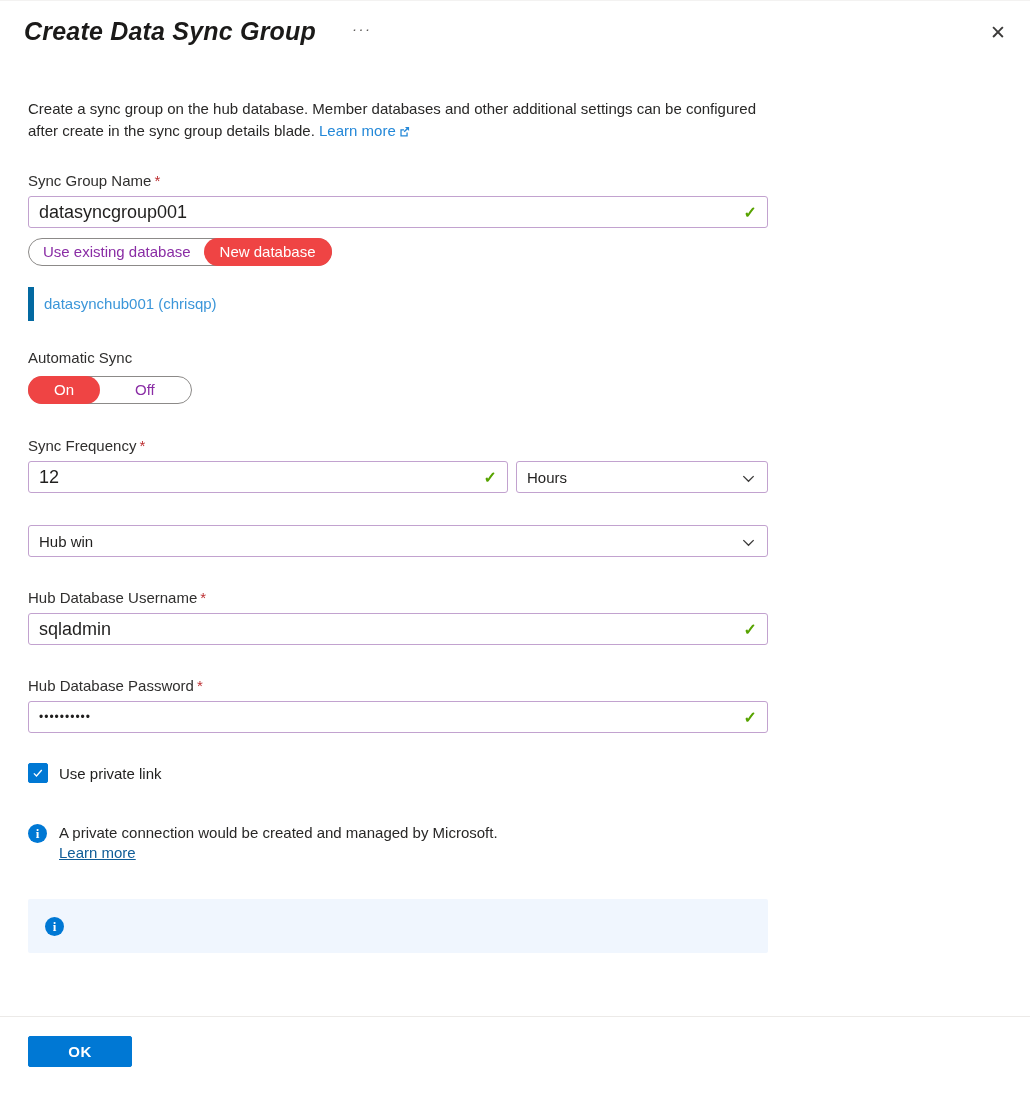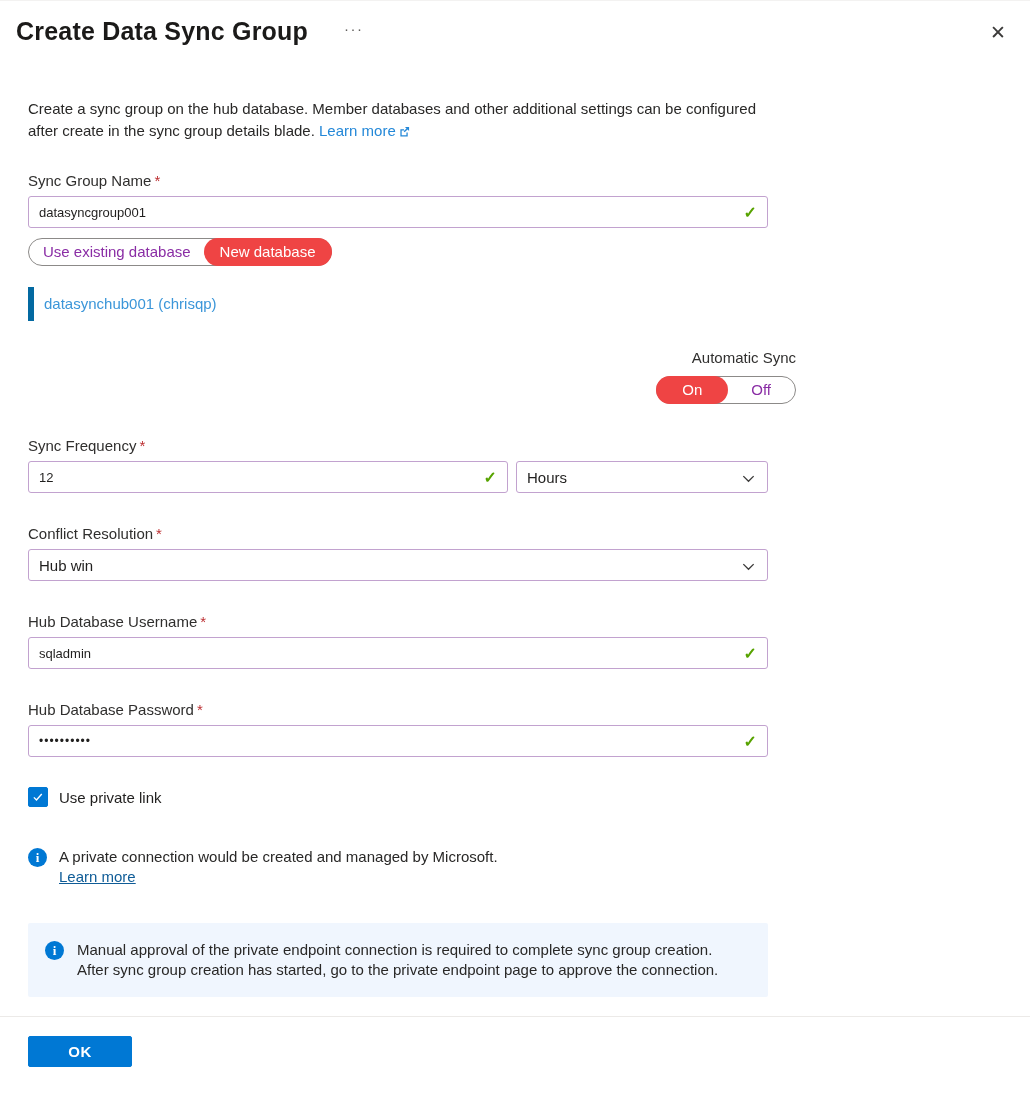--- a/index.html
+++ b/index.html
@@ -2,47 +2,47 @@
 <html><head>
 <meta charset="utf-8">
 <style>
   * { box-sizing: border-box; }
   html,body { margin:0; padding:0; background:#ffffff; }
   body { font-family:"Liberation Sans", sans-serif; color:#323130; }
 
   .blade { position:relative; width:1030px; height:1097px; background:#fff; overflow:hidden; border-top:1px solid #f3f2f1; }
 
   
-  .header { display:flex; align-items:flex-start; padding:13px 28px 0 16px; }
+  .header { display:flex; align-items:flex-start; padding:13px 28px 0 24px;font-style:italic; }
   .title { font-size:25px; font-weight:bold; color:#1b1a19; letter-spacing:.2px; line-height:34px; }
   .more-btn { margin-left:36px; margin-top:6px; color:#605e5c; font-size:15px; letter-spacing:1.5px; cursor:pointer; user-select:none; }
   .close-btn { position:absolute; right:20px; top:18px; font-size:19px; color:#3b3a39; cursor:pointer; font-weight:400; line-height:1; padding:4px; }
 
   .content { padding-left:28px; width:796px; }
 
   
   .intro { margin-top:50px; width:740px; font-size:15px; line-height:22px; color:#292827; }
   .intro a { color:#2488d8; text-decoration:none; }
   .ext-icon { display:inline-block; margin-left:3px; vertical-align:-1px; }
 
   
   .group { margin-top:30px; }
   .lbl { font-size:15px; color:#302f2e; }
   .req { color:#bc2f32; margin-left:3px; }
 
   
   .field { position:relative; width:740px; margin-top:7px; }
-  .field input { width:100%; height:32px; border:1px solid #c2a2cf; border-radius:3px; padding:0 34px 0 10px; font-size:13px; color:#201f1e; font-family:inherit; outline:none; background:#fff; }
+  .field input { width:100%; height:32px; border:1px solid #c2a2cf; border-radius:3px; padding:0 34px 0 10px; font-size:18px; color:#201f1e; font-family:inherit; outline:none; background:#fff; }
   .valid-check { position:absolute; right:11px; top:7px; color:#57a300; font-size:16px; font-weight:bold; pointer-events:none; }
 
   
   .pill-toggle { display:inline-flex; align-items:center; border:1px solid #8c8a88; border-radius:15px; height:28px; background:#fff; margin-top:10px; cursor:pointer; }
   .pill-opt { font-size:15px; color:#8a2da5; padding:0 14px; line-height:26px; white-space:nowrap; }
   .pill-opt.selected { background:#ef4444; color:#fff; border-radius:14px; height:28px; display:flex; align-items:center; padding:0 16px; margin:-1px; }
-  .onoff .pill-opt { padding:0 24px; }
+  .onoff .pill-opt { padding:0 36px; }
   .onoff .pill-opt.selected { padding:0 26px; }
 
   
   .db-pick { margin-top:21px; border-left:6px solid #0369a1; padding:8px 0 8px 10px; width:740px; }
   .db-pick a { color:#3b96d9; font-size:15px; text-decoration:none; }
 
   
   .freq-row { display:flex; gap:8px; margin-top:7px; width:740px; }
   .freq-row .field { width:480px; margin-top:0; }
 
@@ -107,21 +107,21 @@
     </div>
 
     
     <div style="margin-top:12px;">
       <div class="db-pick">
         <a href="#">datasynchub001 (chrisqp)</a>
       </div>
     </div>
 
     
-    <div class="group" style="margin-top:28px;text-align:right;">
+    <div class="group" style="margin-top:28px;">
       <div class="lbl">Automatic Sync</div>
       <div class="pill-toggle onoff">
         <span class="pill-opt selected">On</span>
         <span class="pill-opt">Off</span>
       </div>
     </div>
 
     
     <div class="group" style="margin-top:33px;">
       <div class="lbl"><span>Sync Frequency</span><span class="req">*</span></div>
@@ -134,21 +134,20 @@
           <span>Hours</span>
           <svg class="chev" width="15" height="15" viewBox="0 0 16 16">
               <path d="M2.5 5.5l5.5 5.5 5.5-5.5" fill="none" stroke="#3b3a39" stroke-width="1.4"></path>
             </svg>
         </div>
       </div>
     </div>
 
     
     <div class="group" style="margin-top:32px;">
-      <div class="lbl"><span>Conflict Resolution</span><span class="req">*</span></div>
       <div class="select full">
         <span>Hub win</span>
         <svg class="chev" width="15" height="15" viewBox="0 0 16 16">
             <path d="M2.5 5.5l5.5 5.5 5.5-5.5" fill="none" stroke="#3b3a39" stroke-width="1.4"></path>
           </svg>
       </div>
     </div>
 
     
     <div class="group" style="margin-top:32px;">
@@ -183,21 +182,20 @@
       <div class="info-icon">i</div>
       <div class="note-text">
         <span>A private connection would be created and managed by Microsoft.</span><br>
         <a href="#">Learn more</a>
       </div>
     </div>
 
     
     <div class="banner">
       <div class="info-icon">i</div>
-      <div class="note-text">Manual approval of the private endpoint connection is required to complete sync group creation. After sync group creation has started, go to the private endpoint page to approve the connection.</div>
     </div>
 
   </div>
 
   <div class="footer">
     <button class="ok-btn">OK</button>
   </div>
 
 </div>
 

